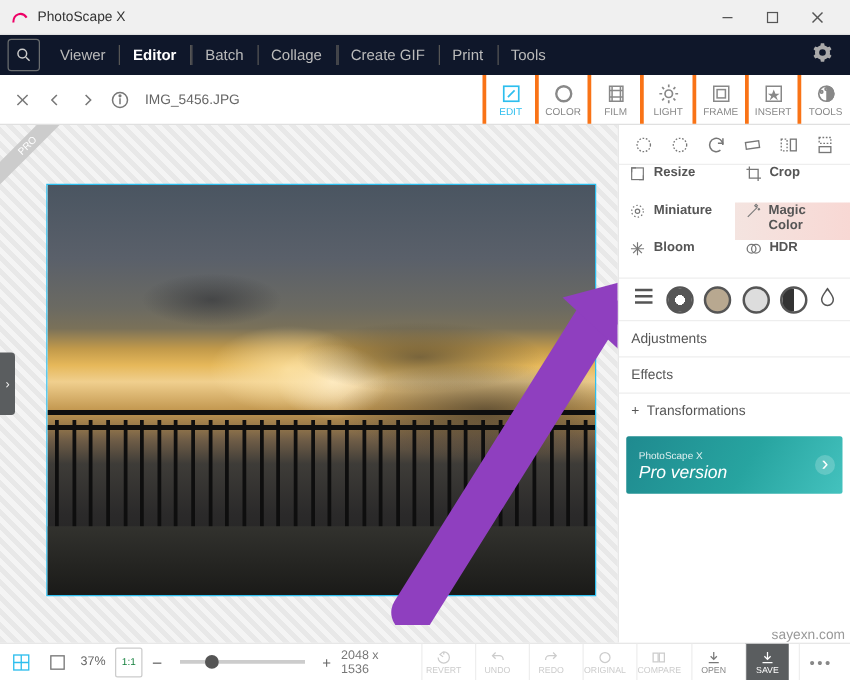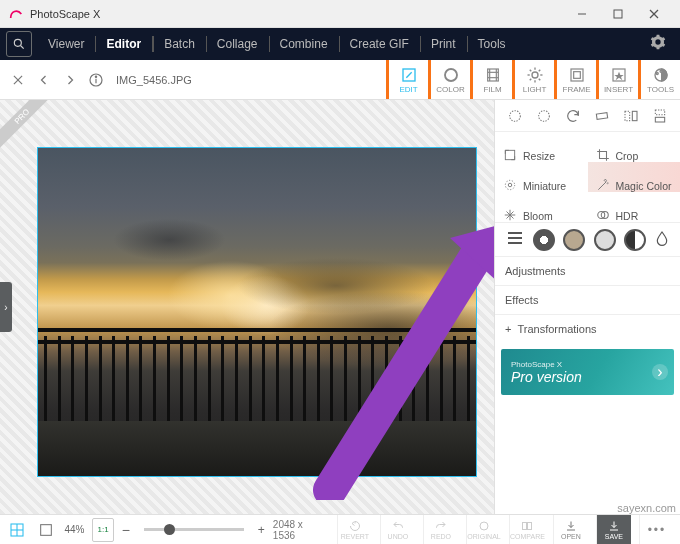--- a/index.html
+++ b/index.html
@@ -50,21 +50,21 @@
 .photo .fence .bars { position:absolute; left:0; right:0; bottom:0; top:20px; display:flex; justify-content:space-between; padding:0 6px;}
 .photo .fence .bars span { width:3px; background:#0e0e0e; }
 .photo .wall { position:absolute; left:0; right:0; bottom:0; height:55px; background:linear-gradient(#32322e,#1a1a18);}
 
 .arrow-overlay { position:absolute; z-index:5; pointer-events:none; }
 
 .side { width: 186px; background: #fff; border-left: 1px solid #e0e0e0; display: flex; flex-direction: column; }
 .side .rotrow { height: 32px; display:flex; align-items:center; justify-content: space-around; padding: 0 6px; border-bottom:1px solid #eee;}
 .side .rotrow .rbtn { width:20px; height:20px; display:flex; align-items:center; justify-content:center; color:#666;}
 .side .grid2 { display:grid; grid-template-columns: 1fr 1fr; }
-.side .cell { height: 30px; display:flex; align-items:flex-end; gap:6px; padding: 0 8px; font-size: 10.5px; color:#555; position:relative;}
+.side .cell { height: 30px; display:flex; align-items:flex-start; gap:6px; padding: 0 8px; font-size: 10.5px; color:#555; position:relative;font-weight:bold;}
 .side .cell.hl { background: linear-gradient(90deg, #f4e4e0, #f8d8d4);}
 .side .filtrow { height: 34px; display:flex; align-items:center; justify-content:space-around; padding:0 6px; border-top:1px solid #eee;}
 .side .fcirc { width:22px; height:22px; border-radius:50%; border:2px solid #555; position:relative;}
 .side .section { padding:8px 10px; font-size:11px; color:#555; border-top:1px solid #eee; display:flex; align-items:center; gap:6px;}
 .side .pro-banner { margin:6px; height:46px; background: linear-gradient(120deg, #1f8a8f, #27a4a0 55%, #44c2be); color:#fff; display:flex; flex-direction:column; justify-content:center; padding:0 10px; border-radius:2px; position:relative;}
 .side .pro-banner .small{ font-size:8px; opacity:0.85;}
 .side .pro-banner .big{ font-size:14px; font-style:italic; font-weight:300;}
 .side .pro-banner .arrow-r{ position:absolute; right:6px; top:50%; transform:translateY(-50%); width:16px; height:16px; border-radius:50%; background:rgba(255,255,255,0.2); display:flex; align-items:center; justify-content:center;}
 
 .statusbar { height: 30px; background:#fff; border-top:1px solid #e0e0e0; display:flex; align-items:center; padding:0 6px; gap:8px;}
@@ -117,21 +117,20 @@
     </div>
   <div class="mitem">Viewer</div>
     <div class="sep-v"></div>
   <div class="mitem active">Editor</div>
     <div class="sep-v"></div>
     <div class="sep-v"></div>
   <div class="mitem">Batch</div>
     <div class="sep-v"></div>
   <div class="mitem">Collage</div>
     <div class="sep-v"></div>
-  <div class="mitem">Combine</div>
     <div class="sep-v"></div>
   <div class="mitem">Create GIF</div>
     <div class="sep-v"></div>
   <div class="mitem">Print</div>
     <div class="sep-v"></div>
   <div class="mitem">Tools</div>
   <div class="gear"><svg width="16" height="16" viewBox="0 0 24 24" fill="#aaa">
         <path d="M12 8a4 4 0 100 8 4 4 0 000-8zm9 4a9 9 0 01-.3 2.2l2.1 1.6-2 3.4-2.5-1a9 9 0 01-3.8 2.2L14 23h-4l-.5-2.6a9 9 0 01-3.8-2.2l-2.5 1-2-3.4 2.1-1.6A9 9 0 013 12c0-.8.1-1.5.3-2.2L1.2 8.2l2-3.4 2.5 1A9 9 0 019.5 3.6L10 1h4l.5 2.6a9 9 0 013.8 2.2l2.5-1 2 3.4-2.1 1.6c.2.7.3 1.4.3 2.2z"></path>
       </svg></div>
 </div>
@@ -422,21 +421,21 @@
         <rect x="3" y="3" width="18" height="18"></rect>
         <line x1="3" y1="12" x2="21" y2="12"></line>
         <line x1="12" y1="3" x2="12" y2="21"></line>
       </svg>
     </div>
   <div class="sbtn">
       <svg width="16" height="16" viewBox="0 0 24 24" fill="none" stroke="#777" stroke-width="1.6">
         <rect x="4" y="4" width="16" height="16"></rect>
       </svg>
     </div>
-  <span class="zoom">44%</span>
+  <span class="zoom">37%</span>
   <div class="sbtn boxed">
       <span style="font-size:8px">1:1</span>
     </div>
   <span style="font-size:14px;color:#666">−</span>
   <div class="slider">
       <div class="dot"></div>
     </div>
   <span style="font-size:12px;color:#666">+</span>
   <span class="dims">2048 x 1536</span>
   <div class="spacer"></div>

